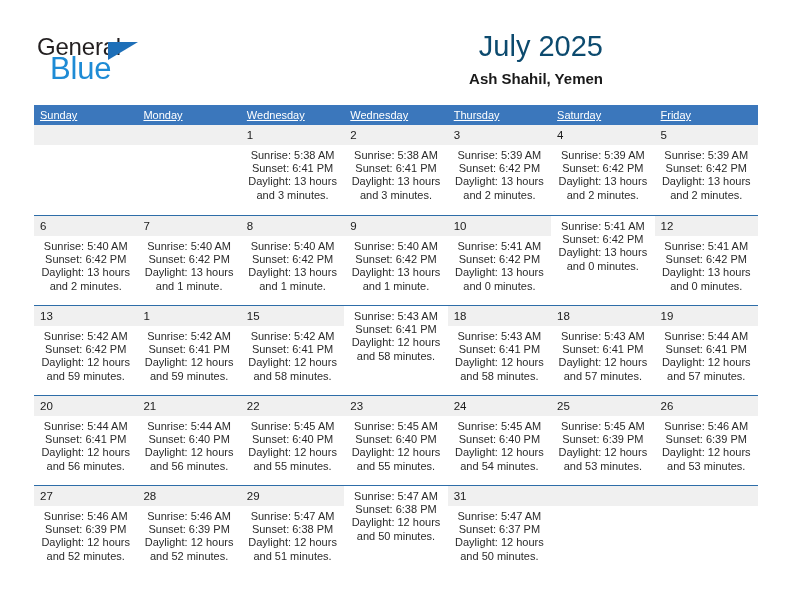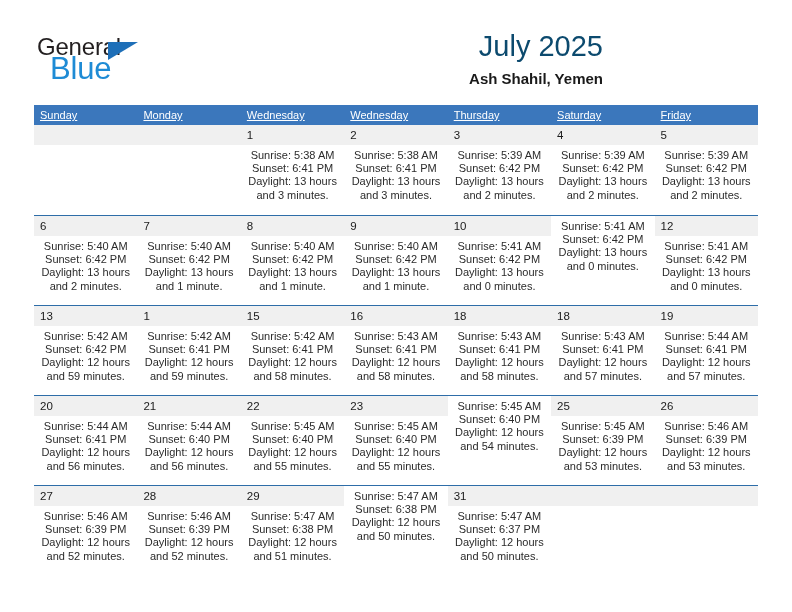--- a/index.html
+++ b/index.html
@@ -322,21 +322,20 @@
           <div class="day-cell">
             <div class="day-num-strip"><span class="day-num">15</span></div>
             <div class="day-info">
               <div>Sunrise: 5:42 AM</div>
               <div>Sunset: 6:41 PM</div>
               <div>Daylight: 12 hours</div>
               <div>and 58 minutes.</div>
             </div>
           </div>
           <div class="day-cell">
-            <div class="day-num-strip"><span class="day-num">16</span></div>
             <div class="day-info">
               <div>Sunrise: 5:43 AM</div>
               <div>Sunset: 6:41 PM</div>
               <div>Daylight: 12 hours</div>
               <div>and 58 minutes.</div>
             </div>
           </div>
           <div class="day-cell">
             <div class="day-num-strip"><span class="day-num">18</span></div>
             <div class="day-info">
@@ -396,20 +395,21 @@
           <div class="day-cell">
             <div class="day-num-strip"><span class="day-num">23</span></div>
             <div class="day-info">
               <div>Sunrise: 5:45 AM</div>
               <div>Sunset: 6:40 PM</div>
               <div>Daylight: 12 hours</div>
               <div>and 55 minutes.</div>
             </div>
           </div>
           <div class="day-cell">
+            <div class="day-num-strip"><span class="day-num">24</span></div>
             <div class="day-info">
               <div>Sunrise: 5:45 AM</div>
               <div>Sunset: 6:40 PM</div>
               <div>Daylight: 12 hours</div>
               <div>and 54 minutes.</div>
             </div>
           </div>
           <div class="day-cell">
             <div class="day-num-strip"><span class="day-num">25</span></div>
             <div class="day-info">

